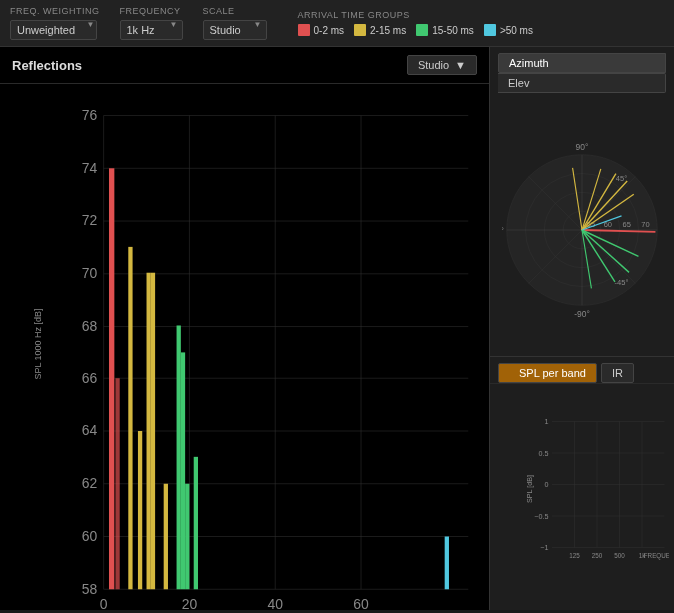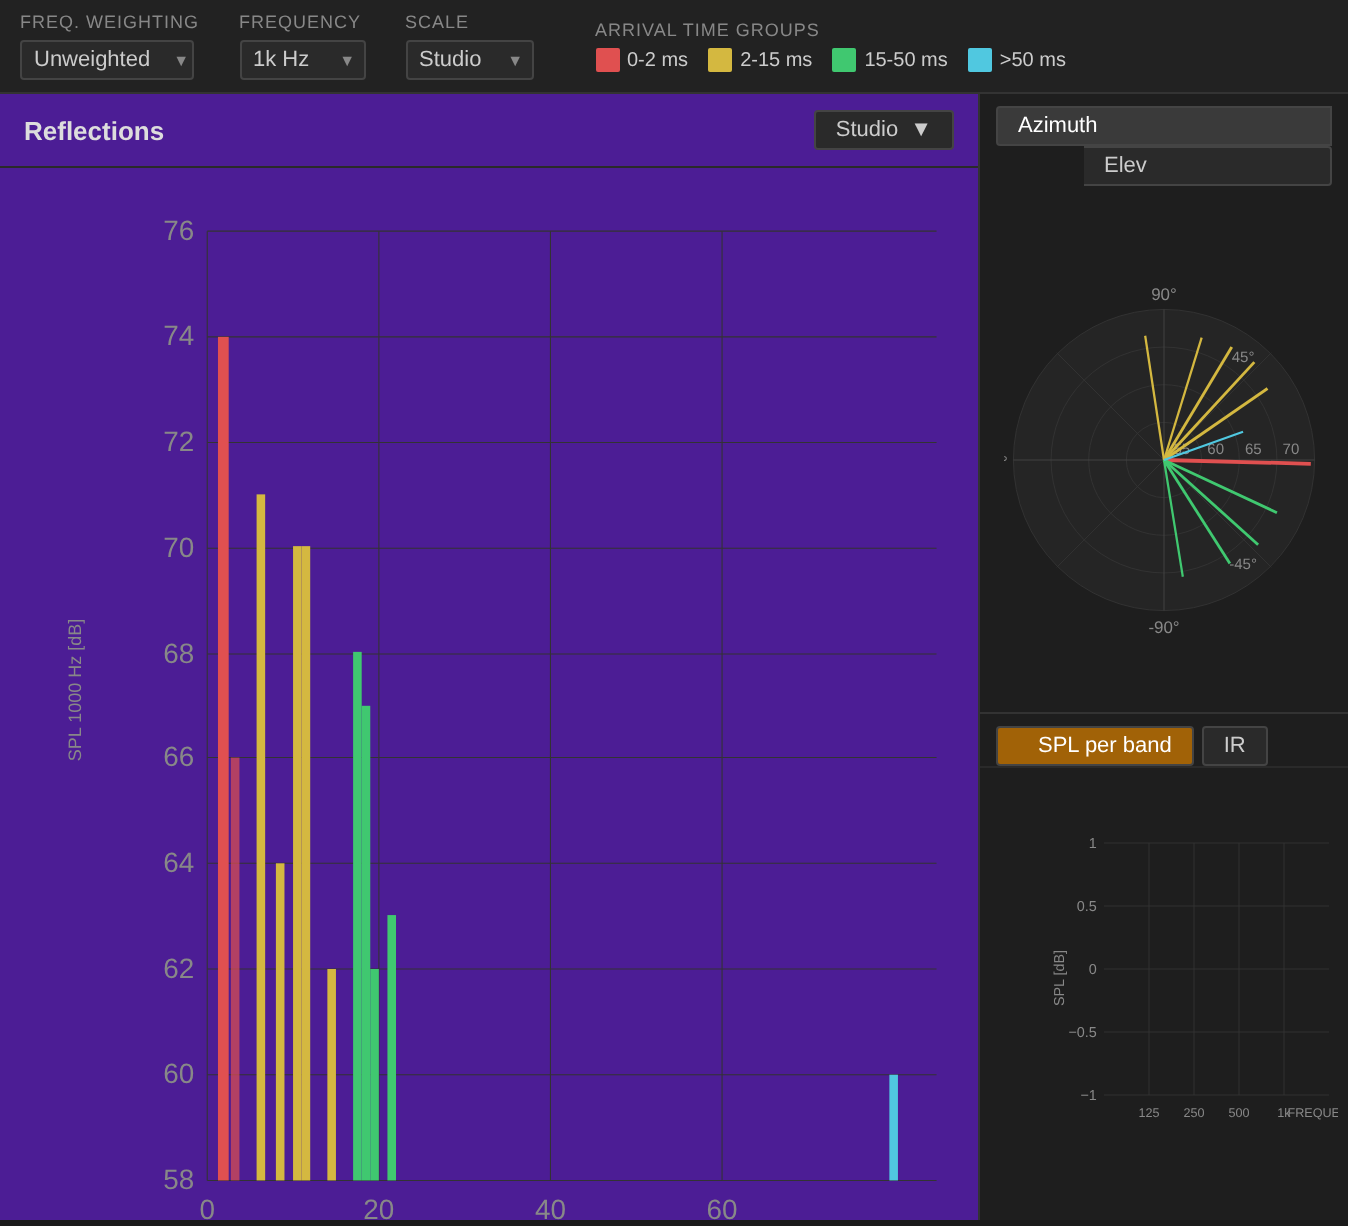--- a/index.html
+++ b/index.html
@@ -29,21 +29,20 @@
     }
     .control-label {
       font-size: 9px;
       color: #888;
       letter-spacing: 0.5px;
       text-transform: uppercase;
     }
     .select-wrapper {
       position: relative;
       display: inline-flex;
-      align-items: center;
     }
     select {
       background: #2a2a2a;
       color: #ccc;
       border: 1px solid #444;
       padding: 3px 20px 3px 6px;
       font-size: 11px;
       appearance: none;
       cursor: pointer;
       border-radius: 2px;
@@ -83,21 +82,21 @@
 
     
     .main-content {
       display: flex;
       height: calc(613px - 50px);
     }
 
     
     .left-panel {
       width: 490px;
-      background: #4c1d95;
+      background: #000000;
       border-right: 1px solid #333;
       display: flex;
       flex-direction: column;
     }
     .panel-header {
       display: flex;
       justify-content: space-between;
       align-items: center;
       padding: 8px 12px;
       border-bottom: 1px solid #2a2a2a;
@@ -174,21 +173,20 @@
     .polar-tab.active {
       background: #3a3a3a;
       color: #fff;
     }
     .polar-tab:first-child {
       border-radius: 2px 0 0 2px;
     }
     .polar-tab:last-child {
       border-radius: 0 2px 2px 0;
       border-left: none;
-      margin-left: 44px;
     }
     .polar-chart-container {
       position: relative;
       display: flex;
       justify-content: center;
       align-items: center;
       height: calc(100% - 36px);
     }
 
     

